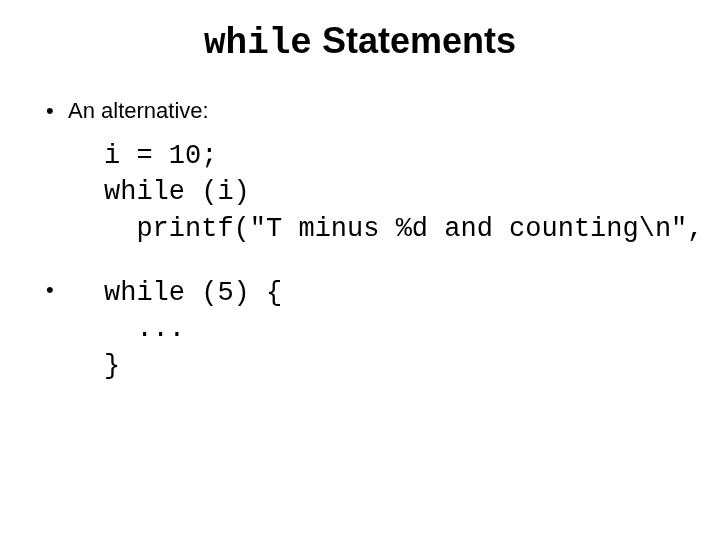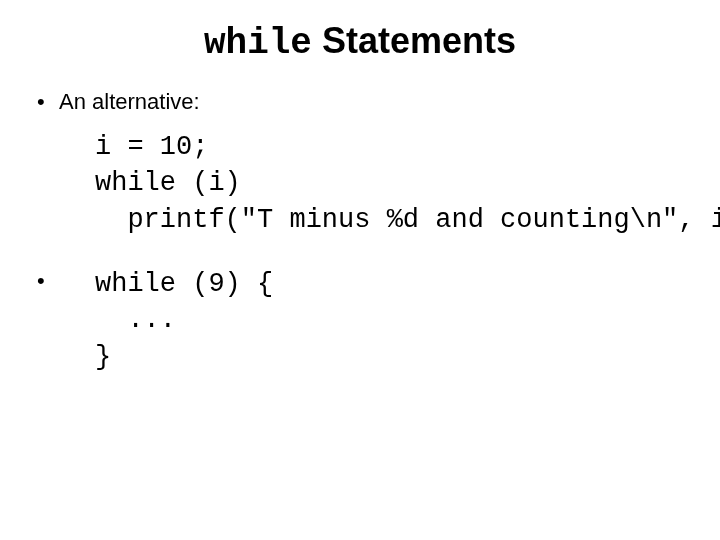--- a/index.html
+++ b/index.html
@@ -28,21 +28,21 @@
     font-weight: bold;
   }
   .body {
     padding: 20px 30px 0 30px;
     font-size: 22px;
     line-height: 1.35;
   }
   ul.bullets {
     list-style: none;
     padding: 0;
-    margin: 3px;
+    margin: 12px;
   }
   ul.bullets > li {
     position: relative;
     padding-left: 26px;
     margin-bottom: 18px;
   }
   ul.bullets > li::before {
     content: "•";
     position: absolute;
     left: 4px;
@@ -70,21 +70,21 @@
     <ul class="bullets">
 
       <li>
         <span>An alternative:</span>
         <div class="code">i = 10;
 while (i)
   printf("T minus %d and counting\n", i--);</div>
       </li>
 
       <li>
-        <div class="code">while (9) {
+        <div class="code">while (5) {
   ...
 }</div>
       </li>
 
     </ul>
   </div>
 
 </div>
 
 </body></html>

